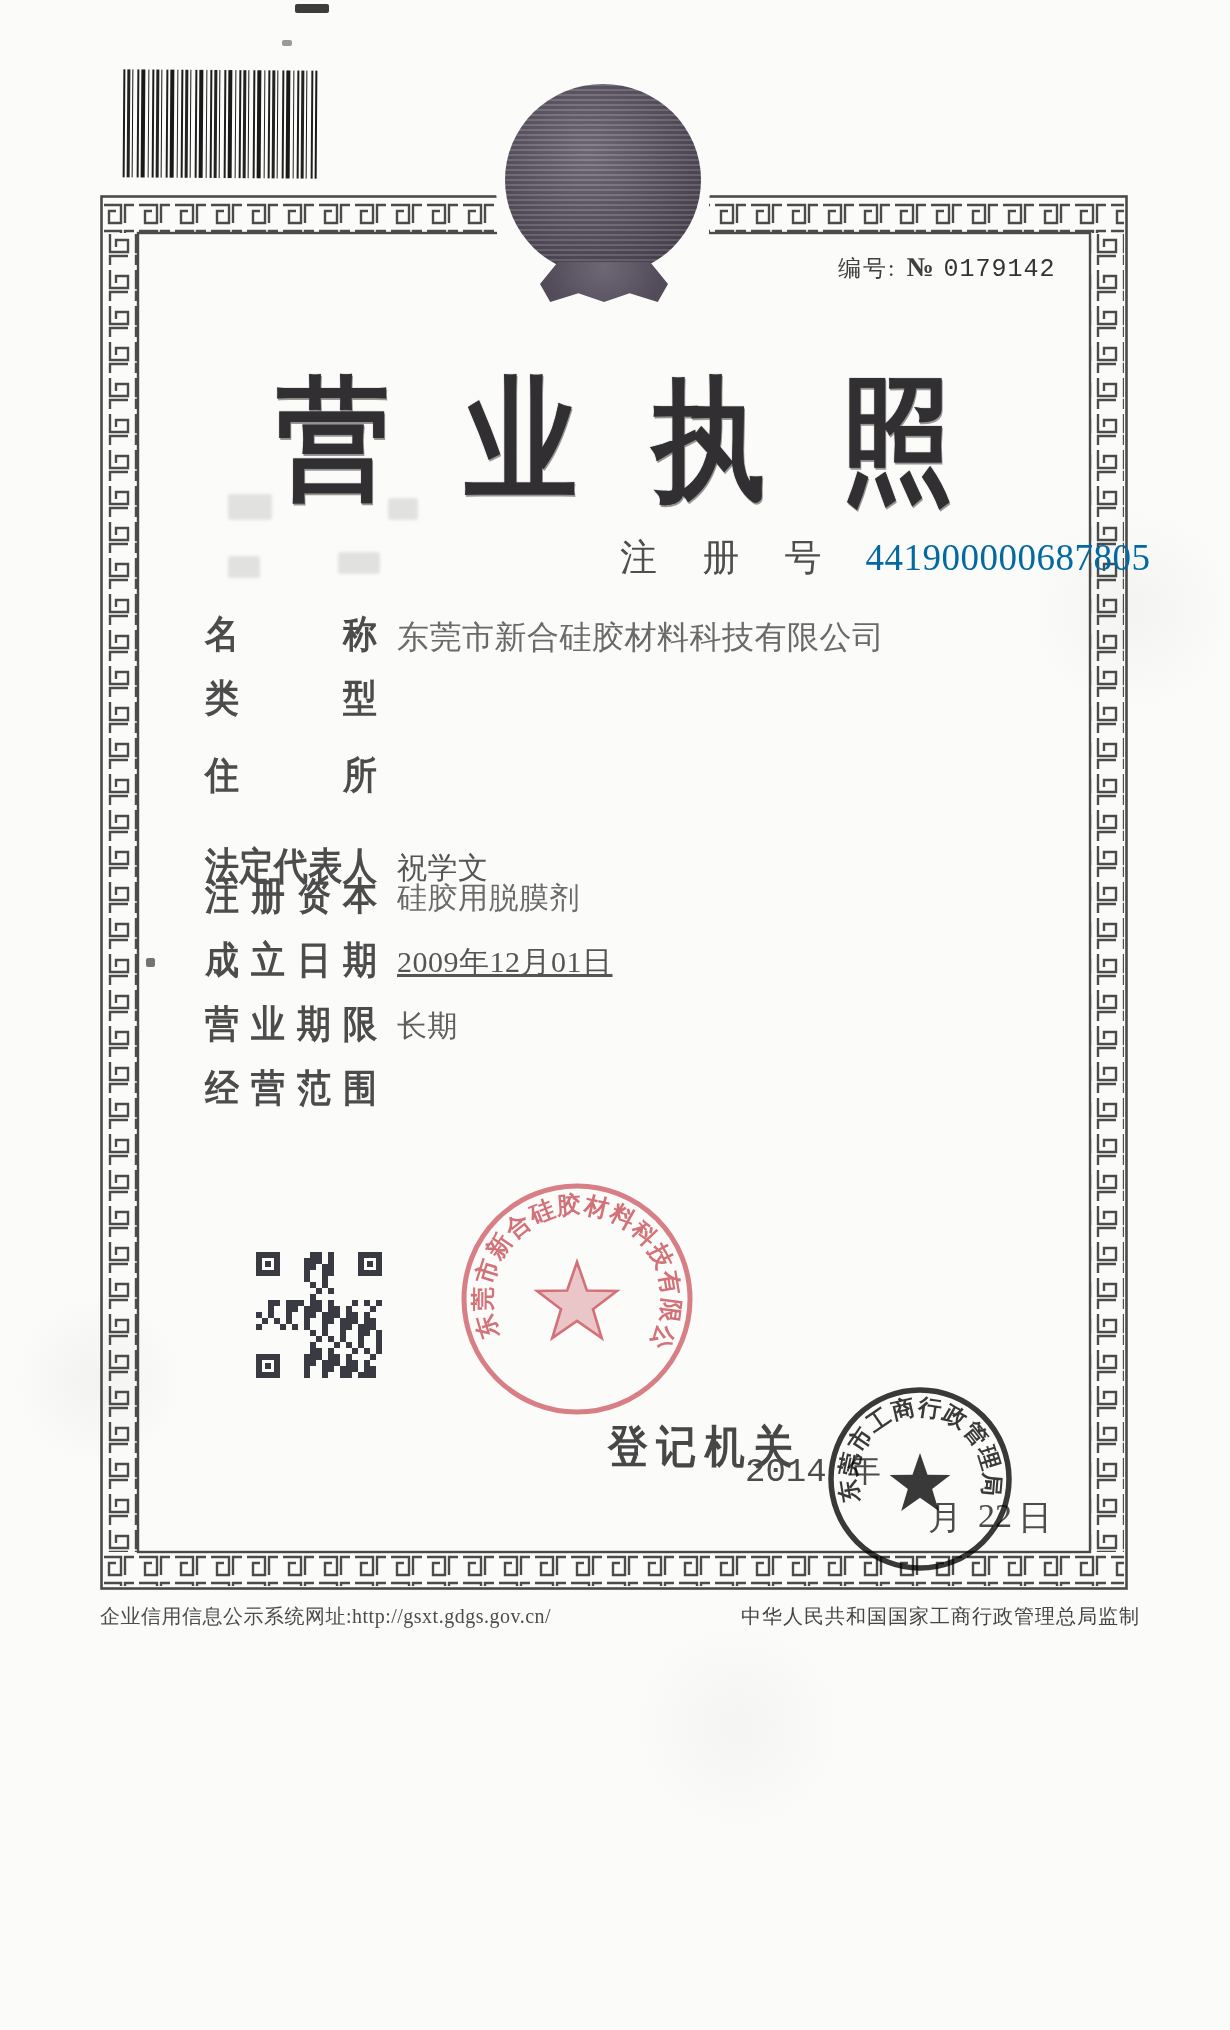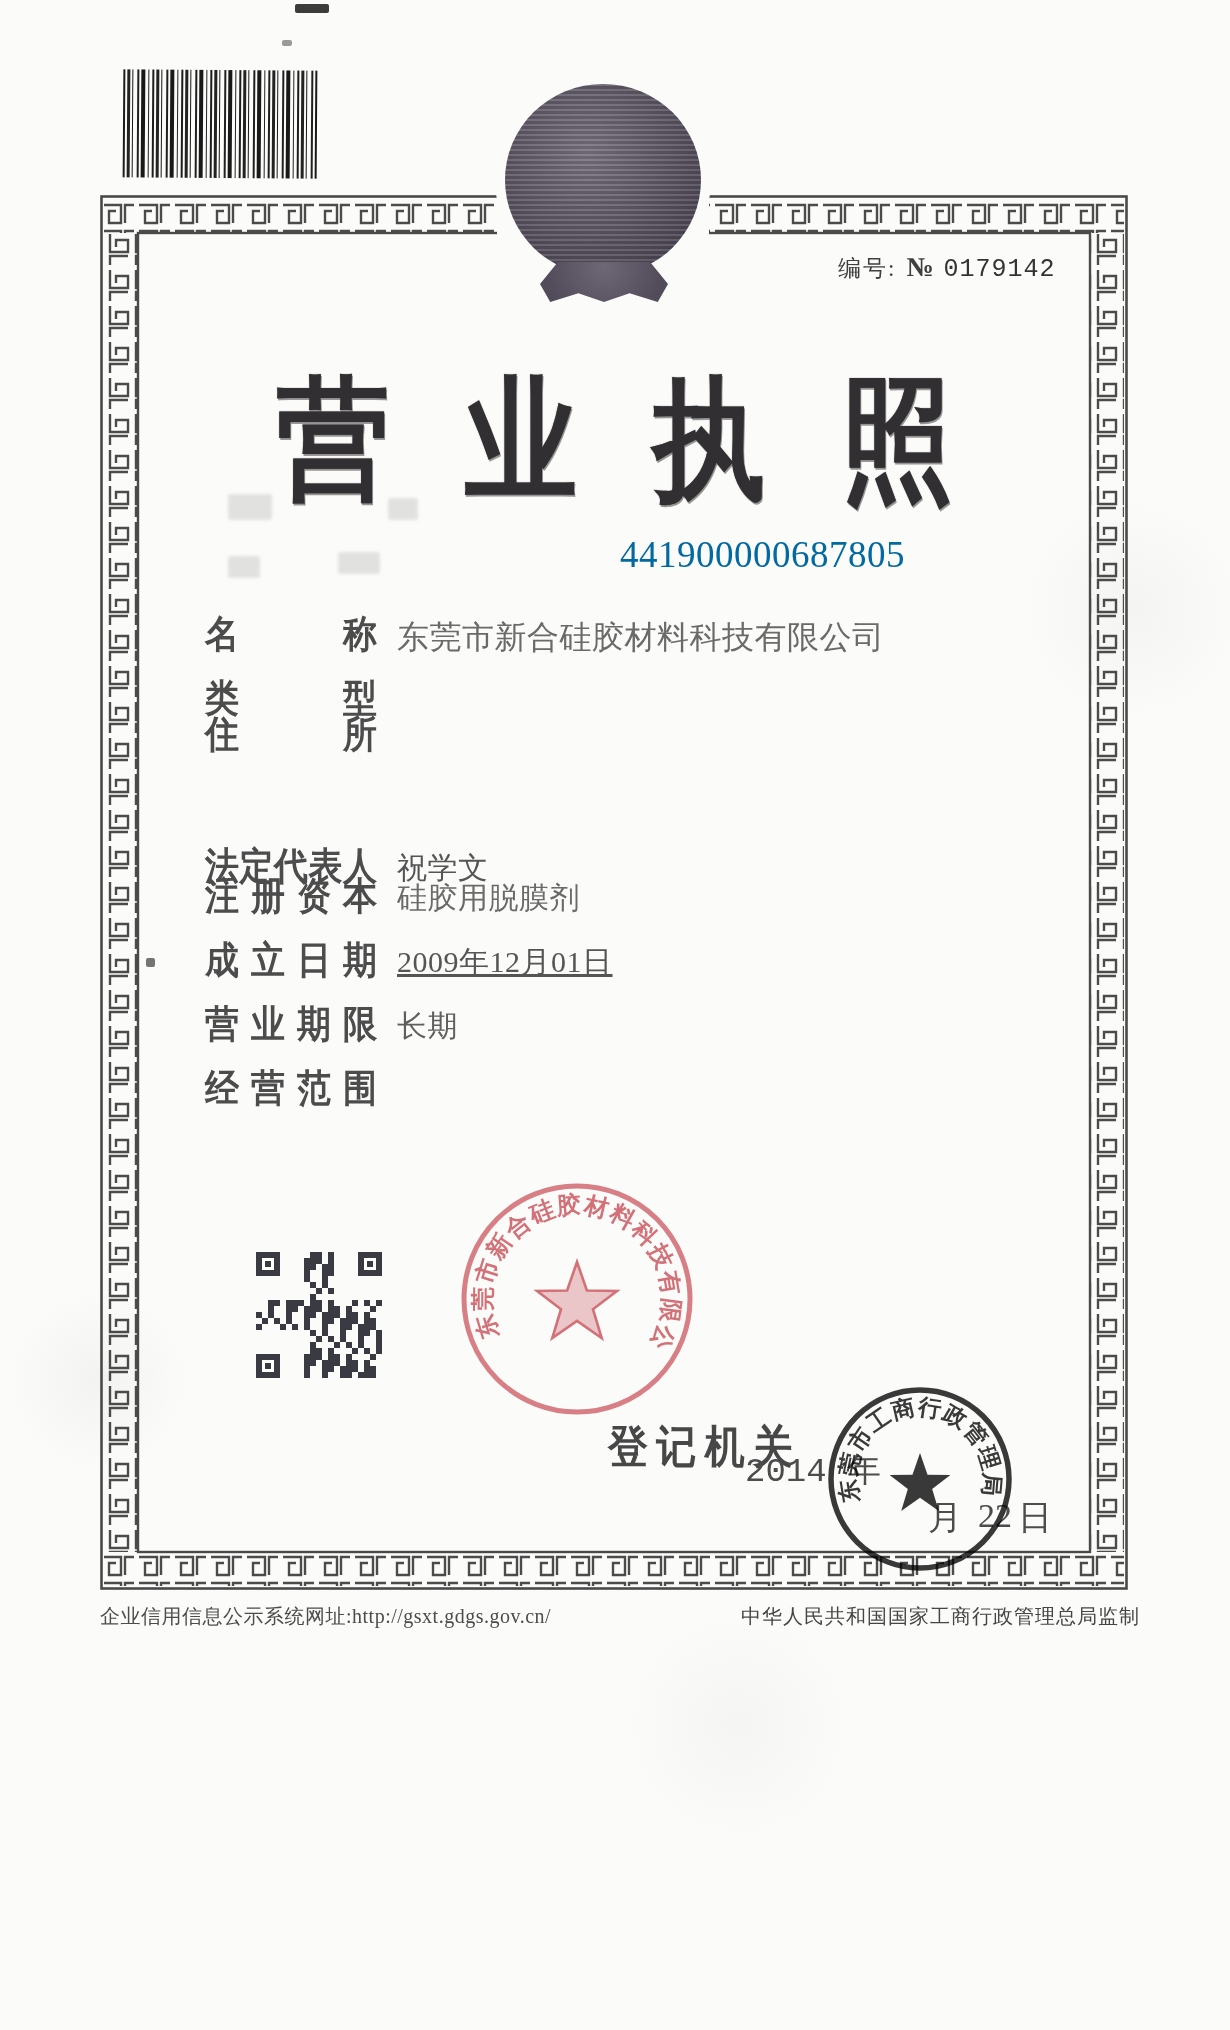--- a/index.html
+++ b/index.html
@@ -136,31 +136,32 @@
   <span class="lbl">编号:</span>
   <span class="nomark">№</span>
   <span class="num">0179142</span>
 </div>
 
 <div class="abs title">
   <span>营业执照</span>
 </div>
 
 <div class="abs regline">
+  <span class="lbl">注 册 号</span>
   <span class="num">441900000687805</span>
 </div>
 
 <div class="row" style="top:612px;">
   <div class="row-label">名称</div>
   <div class="row-value" style="color:#6a6a6a;font-size:32px;">东莞市新合硅胶材料科技有限公司</div>
 </div>
 <div class="row" style="top:676px;">
   <div class="row-label">类型</div>
 </div>
-<div class="row" style="top:712px;">
+<div class="row" style="top:753px;">
   <div class="row-label">住所</div>
 </div>
 <div class="row" style="top:844px;">
   <div class="row-label">法定代表人</div>
   <div class="row-value" style="color:#555;">祝学文</div>
 </div>
 <div class="row" style="top:874px;">
   <div class="row-label">注册资本</div>
   <div class="row-value" style="color:#6a6a6a;">硅胶用脱膜剂</div>
 </div>

